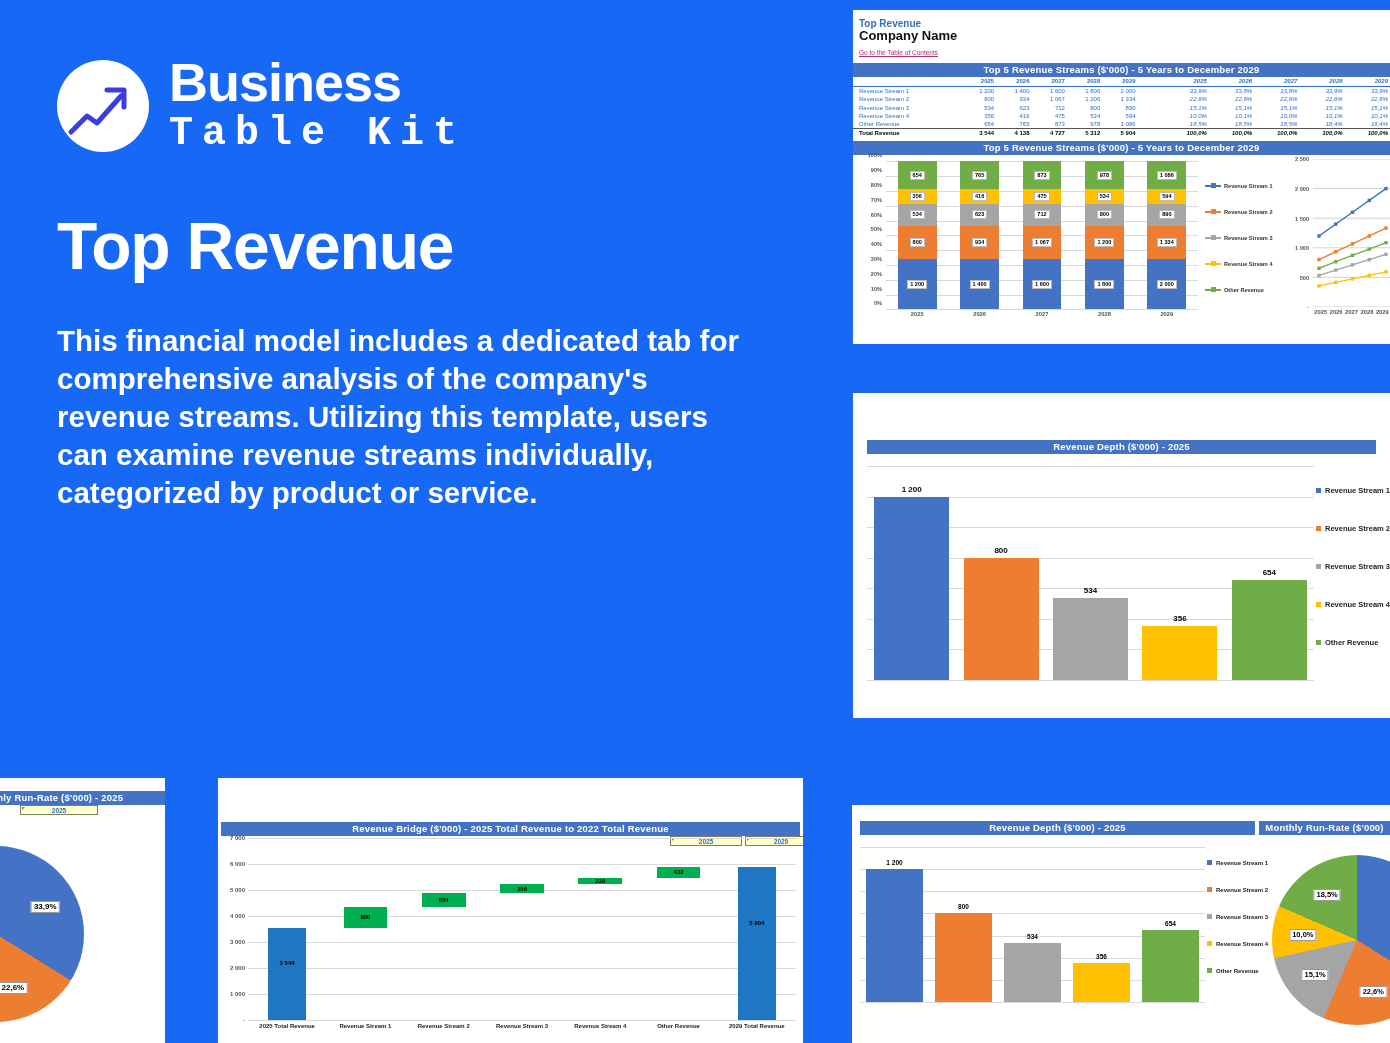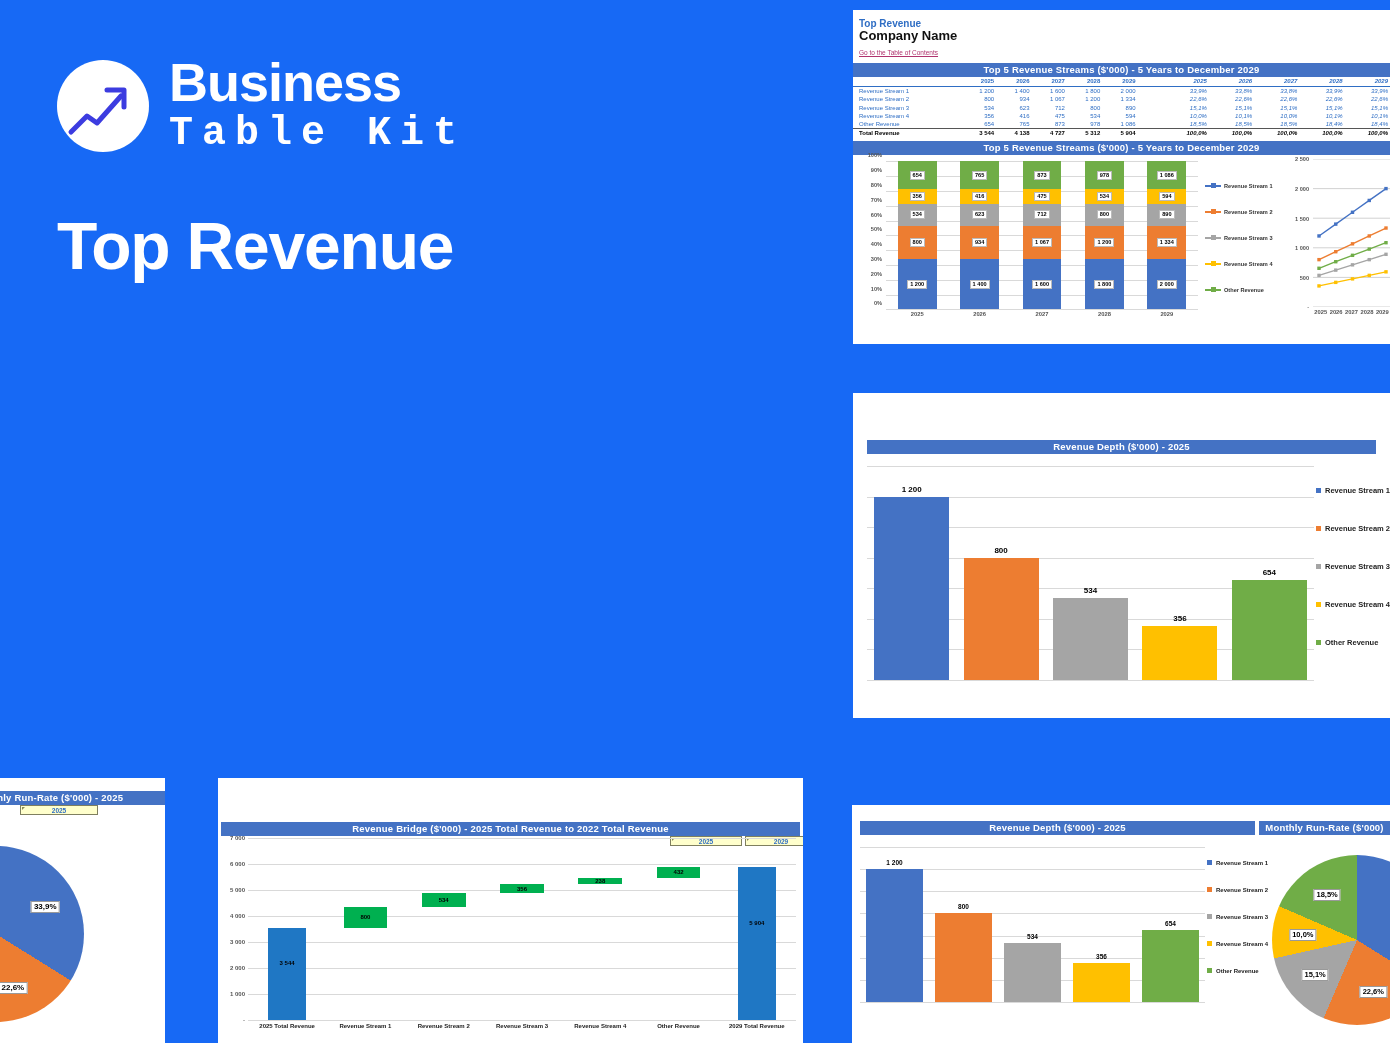--- a/index.html
+++ b/index.html
@@ -158,20 +158,21 @@
         <polyline points="50,30 67,30 67,47" fill="none" stroke="#3c3ce0" stroke-width="5" stroke-linecap="round" stroke-linejoin="round"></polyline>
       </svg>
     </div>
     <div class="logo-words">
       <div class="logo-line1">Business</div>
       <div class="logo-line2">Table Kit</div>
     </div>
   </div>
 
   <div class="promo-title">Top Revenue</div>
+  <div class="promo-desc">This financial model includes a dedicated tab for comprehensive analysis of the company's revenue streams. Utilizing this template, users can examine revenue streams individually, categorized by product or service.</div>
 </div>
 
 <div class="sheet" id="panelA">
   <div class="a-head">
     <div class="a-title">Top Revenue</div>
     <div class="a-sub">Company Name</div>
     <a class="a-link" href="#">Go to the Table of Contents</a>
   </div>
 
   <div class="a-barwrap">

